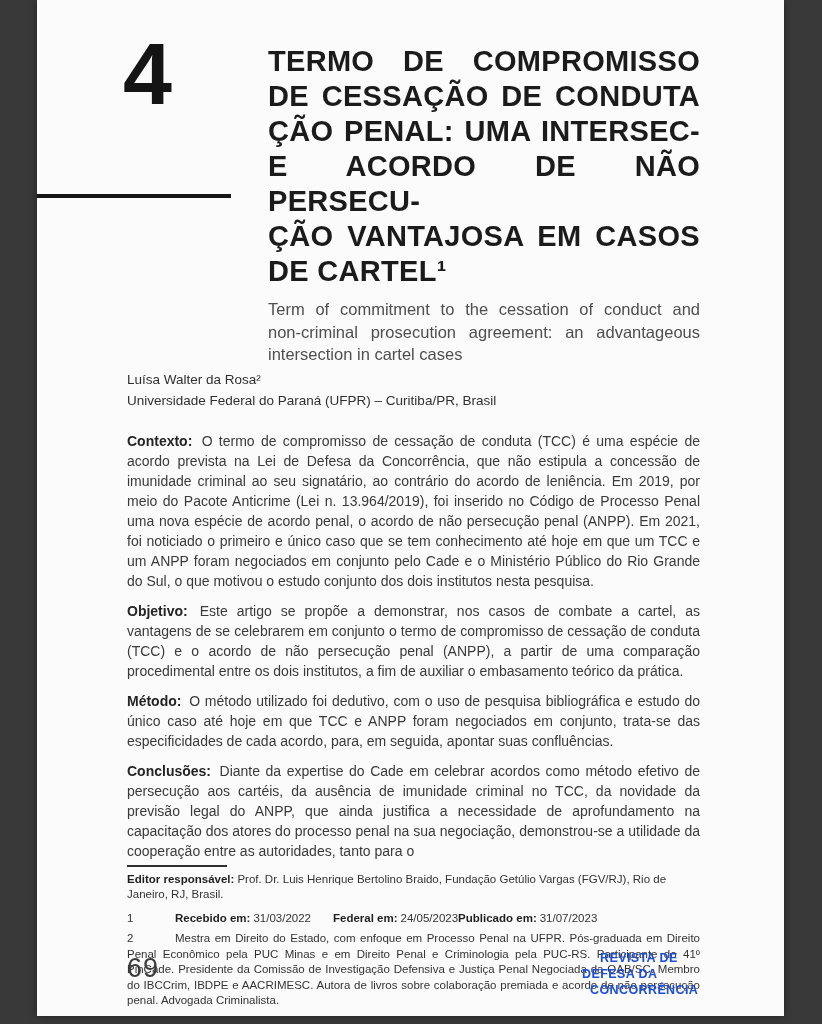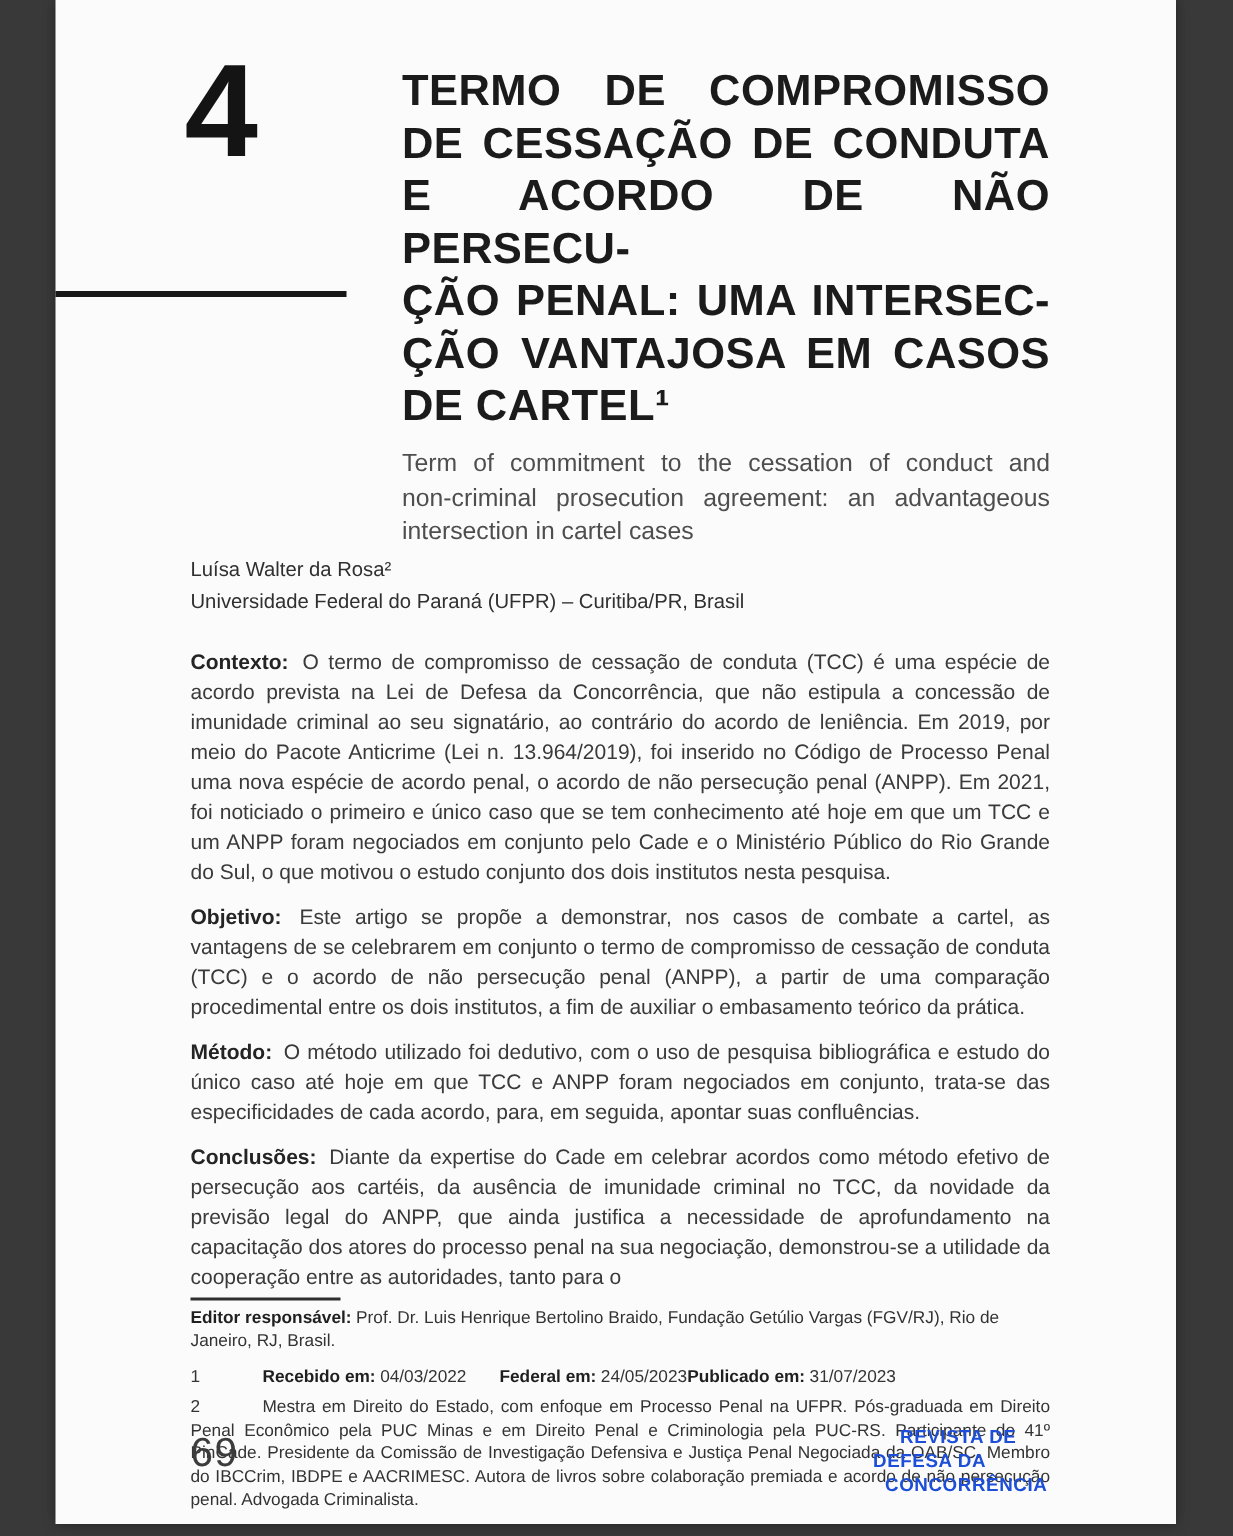--- a/index.html
+++ b/index.html
@@ -96,22 +96,22 @@
 
     <div class="chapter-number">4</div>
 
     <div class="chapter-rule"></div>
 
     <div class="content">
 
       <div class="header-block">
         <div class="title-line">TERMO DE COMPROMISSO</div>
         <div class="title-line">DE CESSAÇÃO DE CONDUTA</div>
+        <div class="title-line">ÇÃO PENAL: UMA INTERSEC-</div>
         <div class="title-line">E ACORDO DE NÃO PERSECU-</div>
-        <div class="title-line">ÇÃO PENAL: UMA INTERSEC-</div>
         <div class="title-line">ÇÃO VANTAJOSA EM CASOS</div>
         <div class="title-line last">DE CARTEL¹</div>
       </div>
 
       <div class="subtitle-block">
         <div class="sub-line">Term of commitment to the cessation of conduct and</div>
         <div class="sub-line">non-criminal prosecution agreement: an advantageous</div>
         <div class="sub-line last">intersection in cartel cases</div>
       </div>
 
@@ -143,21 +143,21 @@
 
       <div class="fn-divider"></div>
 
       <div class="editor-block">
         <div>
           <strong>Editor responsável:</strong><span>Prof. Dr. Luis Henrique Bertolino Braido, Fundação Getúlio Vargas (FGV/RJ), Rio de Janeiro, RJ, Brasil.</span>
         </div>
       </div>
 
       <div class="fn-dates">
-        <span class="fn-marker">1</span><strong>Recebido em:</strong><span class="val-1">04/03/2022</span><strong>Federal em:</strong><span class="val-2">24/05/2023</span><strong>Publicado em:</strong><span>31/07/2023</span>
+        <span class="fn-marker">1</span><strong>Recebido em:</strong><span class="val-1">31/03/2022</span><strong>Federal em:</strong><span class="val-2">24/05/2023</span><strong>Publicado em:</strong><span>31/07/2023</span>
       </div>
 
       <div class="fn-bio">
         <span class="fn-marker">2</span><span class="seg">Mestra em Direito do Estado, com enfoque em Processo Penal na UFPR. Pós-graduada em Direito Penal Econômico pela PUC Minas e em Direito Penal e Criminologia pela PUC-RS. Participante do 41º PinCade. Presidente da Comissão de Investigação Defensiva e Justiça Penal Negociada da OAB/SC. Membro do IBCCrim, IBDPE e AACRIMESC. Autora de livros sobre colaboração premiada e acordo de não persecução penal. Advogada Criminalista.</span>
         
         
         
       </div>
 
     </div>

